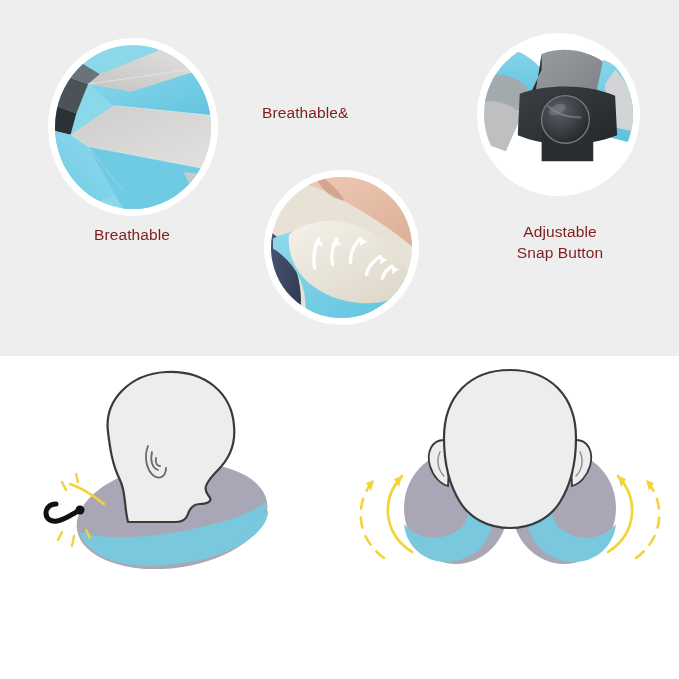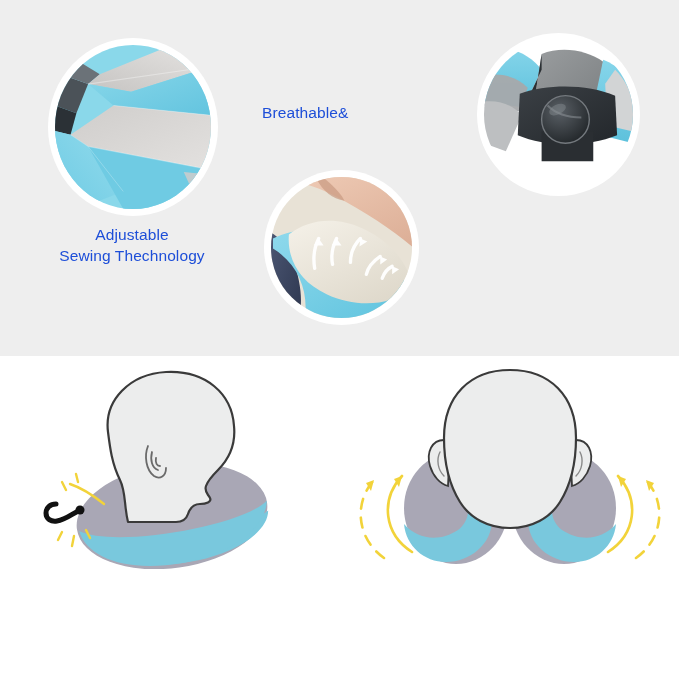--- a/index.html
+++ b/index.html
@@ -31,21 +31,21 @@
 
   
   #circle-sewing{left:48px;top:38px;width:170px;height:178px;}
   
   #circle-breathable{left:264px;top:170px;width:155px;height:155px;}
   
   #circle-snap{left:477px;top:33px;width:163px;height:163px;}
 
   .top-caption{
     position:absolute;
-    color:#1d4ed8;
+    color:#7f1d1d;
     font-size:15.5px;
     line-height:21px;
     text-align:center;
     letter-spacing:.1px;
   }
   #caption-sewing{left:18px;top:224px;width:228px;}
   #caption-breathable{left:262px;top:102px;width:178px;text-align:left;}
   #caption-snap{left:455px;top:221px;width:210px;}
 
   
@@ -208,28 +208,31 @@
 
           <circle cx="82" cy="80" r="24" fill="url(#btn)"></circle>
           <circle cx="82" cy="80" r="24" fill="none" stroke="#74797e" stroke-width="1.4"></circle>
           <path d="M64 66 C72 74 82 78 98 78" fill="none" stroke="#8c9297" stroke-width="2" opacity=".55"></path>
           <ellipse cx="74" cy="70" rx="9" ry="5" fill="#878d92" opacity=".45" transform="rotate(-25 74 70)"></ellipse>
         </svg>
       </div>
     </div>
 
     <div class="top-caption" id="caption-sewing">
-      <div>Adjustable</div>
-      <div>Sewing Thechnology</div>
+      <div>Breathable</div>
     </div>
 
     <div class="top-caption" id="caption-breathable">
       <div>Breathable&amp;</div>
     </div>
 
+    <div class="top-caption" id="caption-snap">
+      <div>Adjustable</div>
+      <div>Snap Button</div>
+    </div>
   </div>
 
   <div class="bottom-section">
 
     <div class="panel" id="panel-left">
       <div class="illus" id="illus-left">
         <svg viewBox="0 0 339 205" preserveAspectRatio="xMidYMid meet">
 
           <g transform="translate(0,0)">
             <ellipse cx="172" cy="152" rx="96" ry="52" fill="#a9a7b5" transform="rotate(-8 172 152)"></ellipse>

